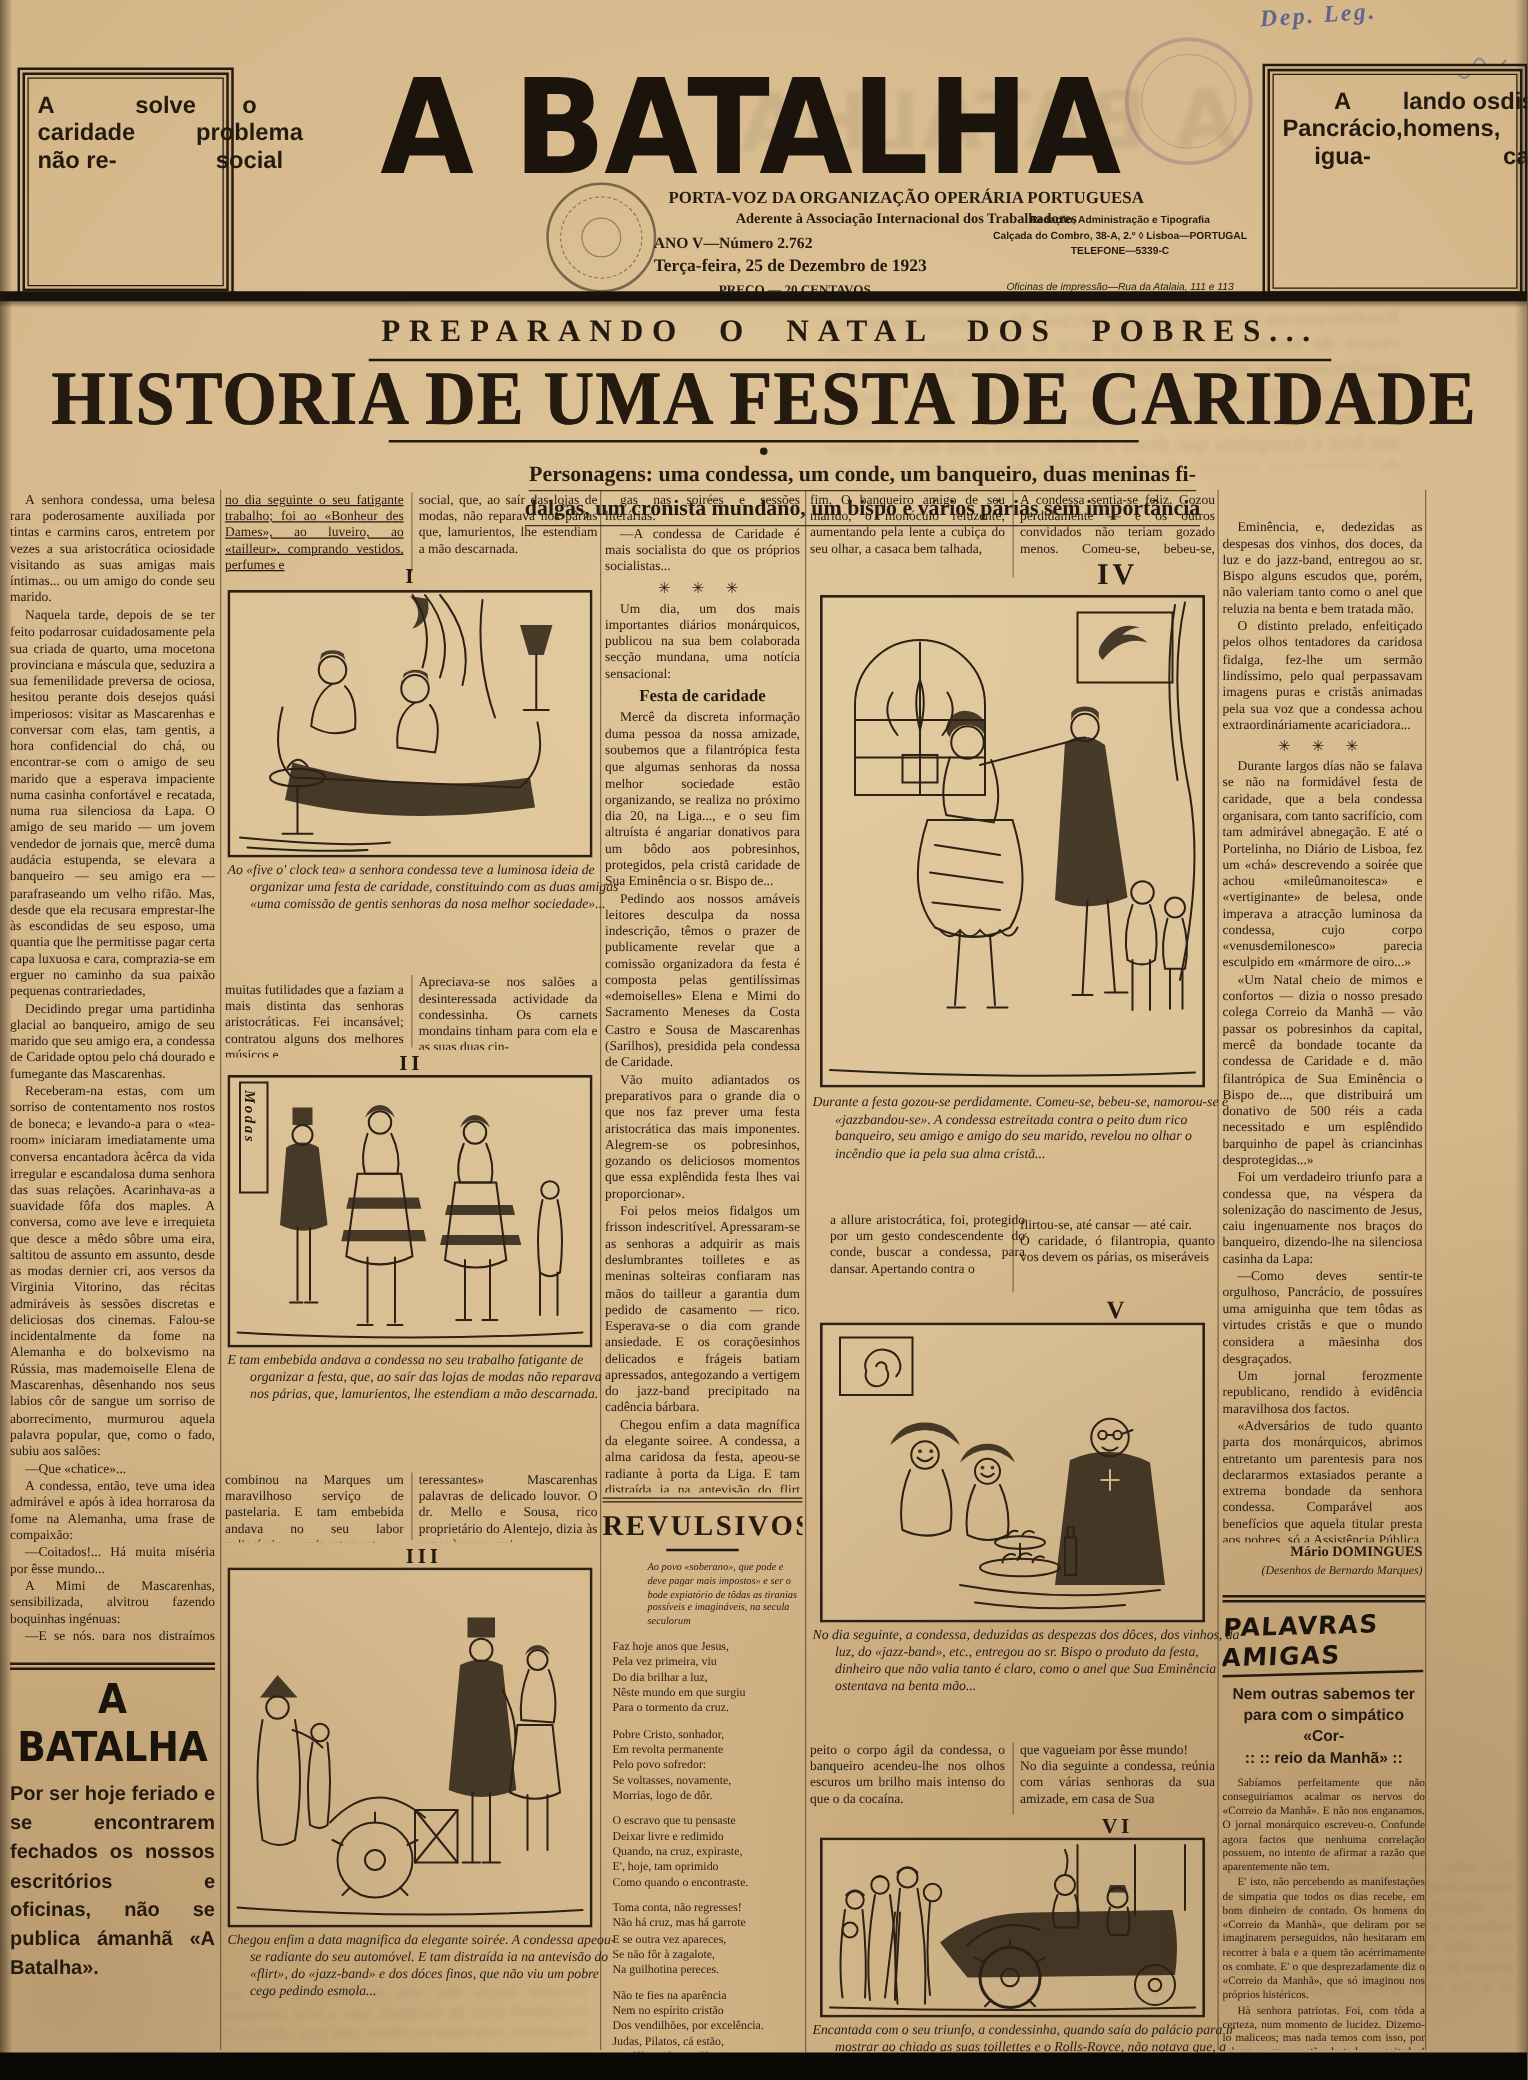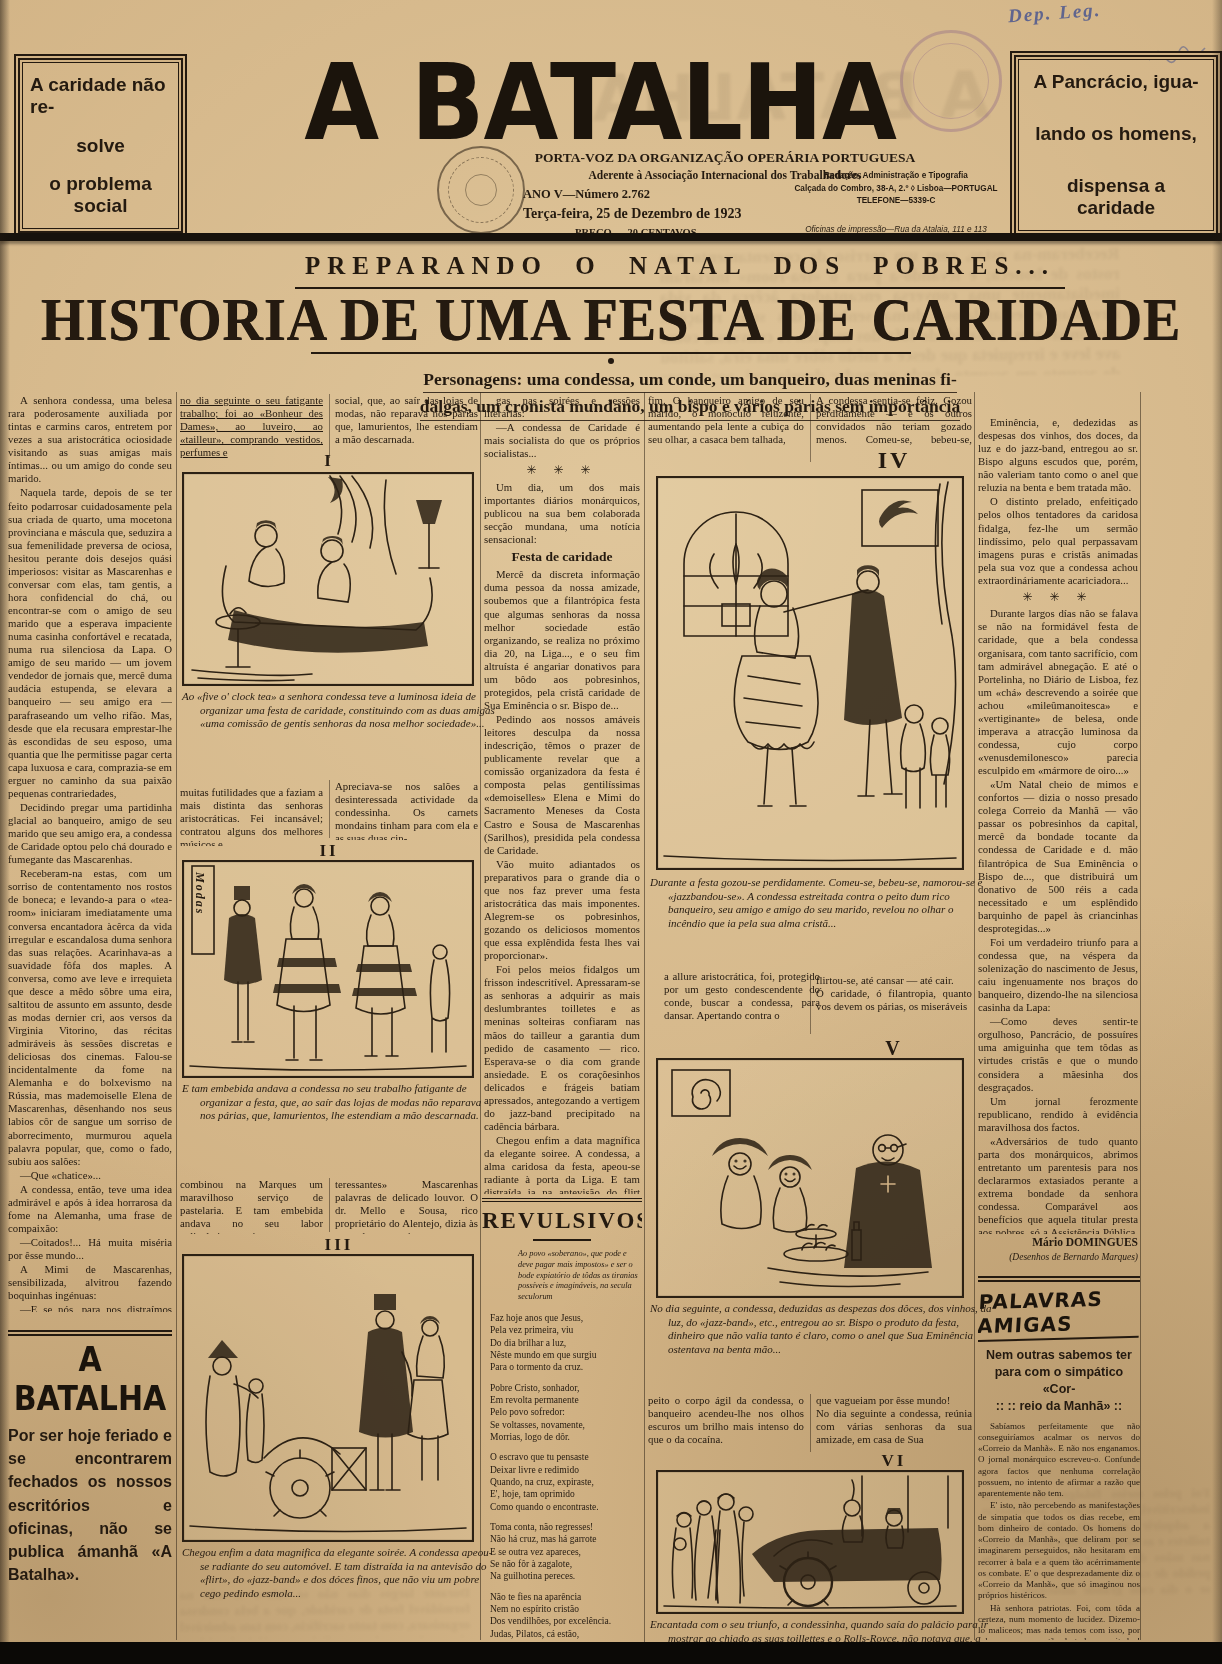--- a/index.html
+++ b/index.html
@@ -20,21 +20,21 @@
   .figlabel.big{font-size:24px;}
   .fig svg{display:block;width:100%;height:100%;}
   .fig{background:rgba(255,245,215,.12);}
   svg .s{fill:none;stroke:#2c2114;stroke-width:1.6;stroke-linecap:round;}
   svg .f{fill:#2c2114;stroke:none;opacity:.85;}
   svg .b{fill:none;stroke:#2c2114;stroke-width:2.2;}
   .vrule{width:1px;background:rgba(48,36,22,.55);}
   .subrule{width:1px;background:rgba(48,36,22,.5);}
   .ornate-box{border:2px solid #241a10;
     box-shadow:0 0 0 2px #d2b385,0 0 0 4px #241a10, inset 0 0 0 2px #d2b385, inset 0 0 0 3px #241a10;
-    display:flex;flex-direction:column;justify-content:space-between;
+    display:flex;flex-direction:row;justify-content:space-between;
     font:700 19px/1.15 "Liberation Sans",sans-serif;padding:14px 10px;box-sizing:border-box;text-align:center;}
   .display{font-family:"DejaVu Sans",sans-serif;font-weight:900;color:#1b140c;}
   .ghost{transform:scaleX(-1) rotate(.5deg);filter:blur(1.6px);opacity:.08;color:#3d2f1d;
     font-weight:bold;pointer-events:none;overflow:hidden;text-align:justify;}
   .cap,.bodytext,.para{color:#241a10;}
   .smallhead{font:700 13.5px/1.2 "Liberation Serif",serif;text-align:center;margin:3px 0;}
   .stanza{margin:0 0 8px 0;white-space:pre-line;font:9.5px/1.3 "Liberation Serif",serif;}
   .sig{font:700 11.5px "Liberation Serif",serif;text-align:right;}
   .credit{font:italic 9.5px "Liberation Serif",serif;text-align:right;}
   .underline-line{background:#241a10;height:2px;}

